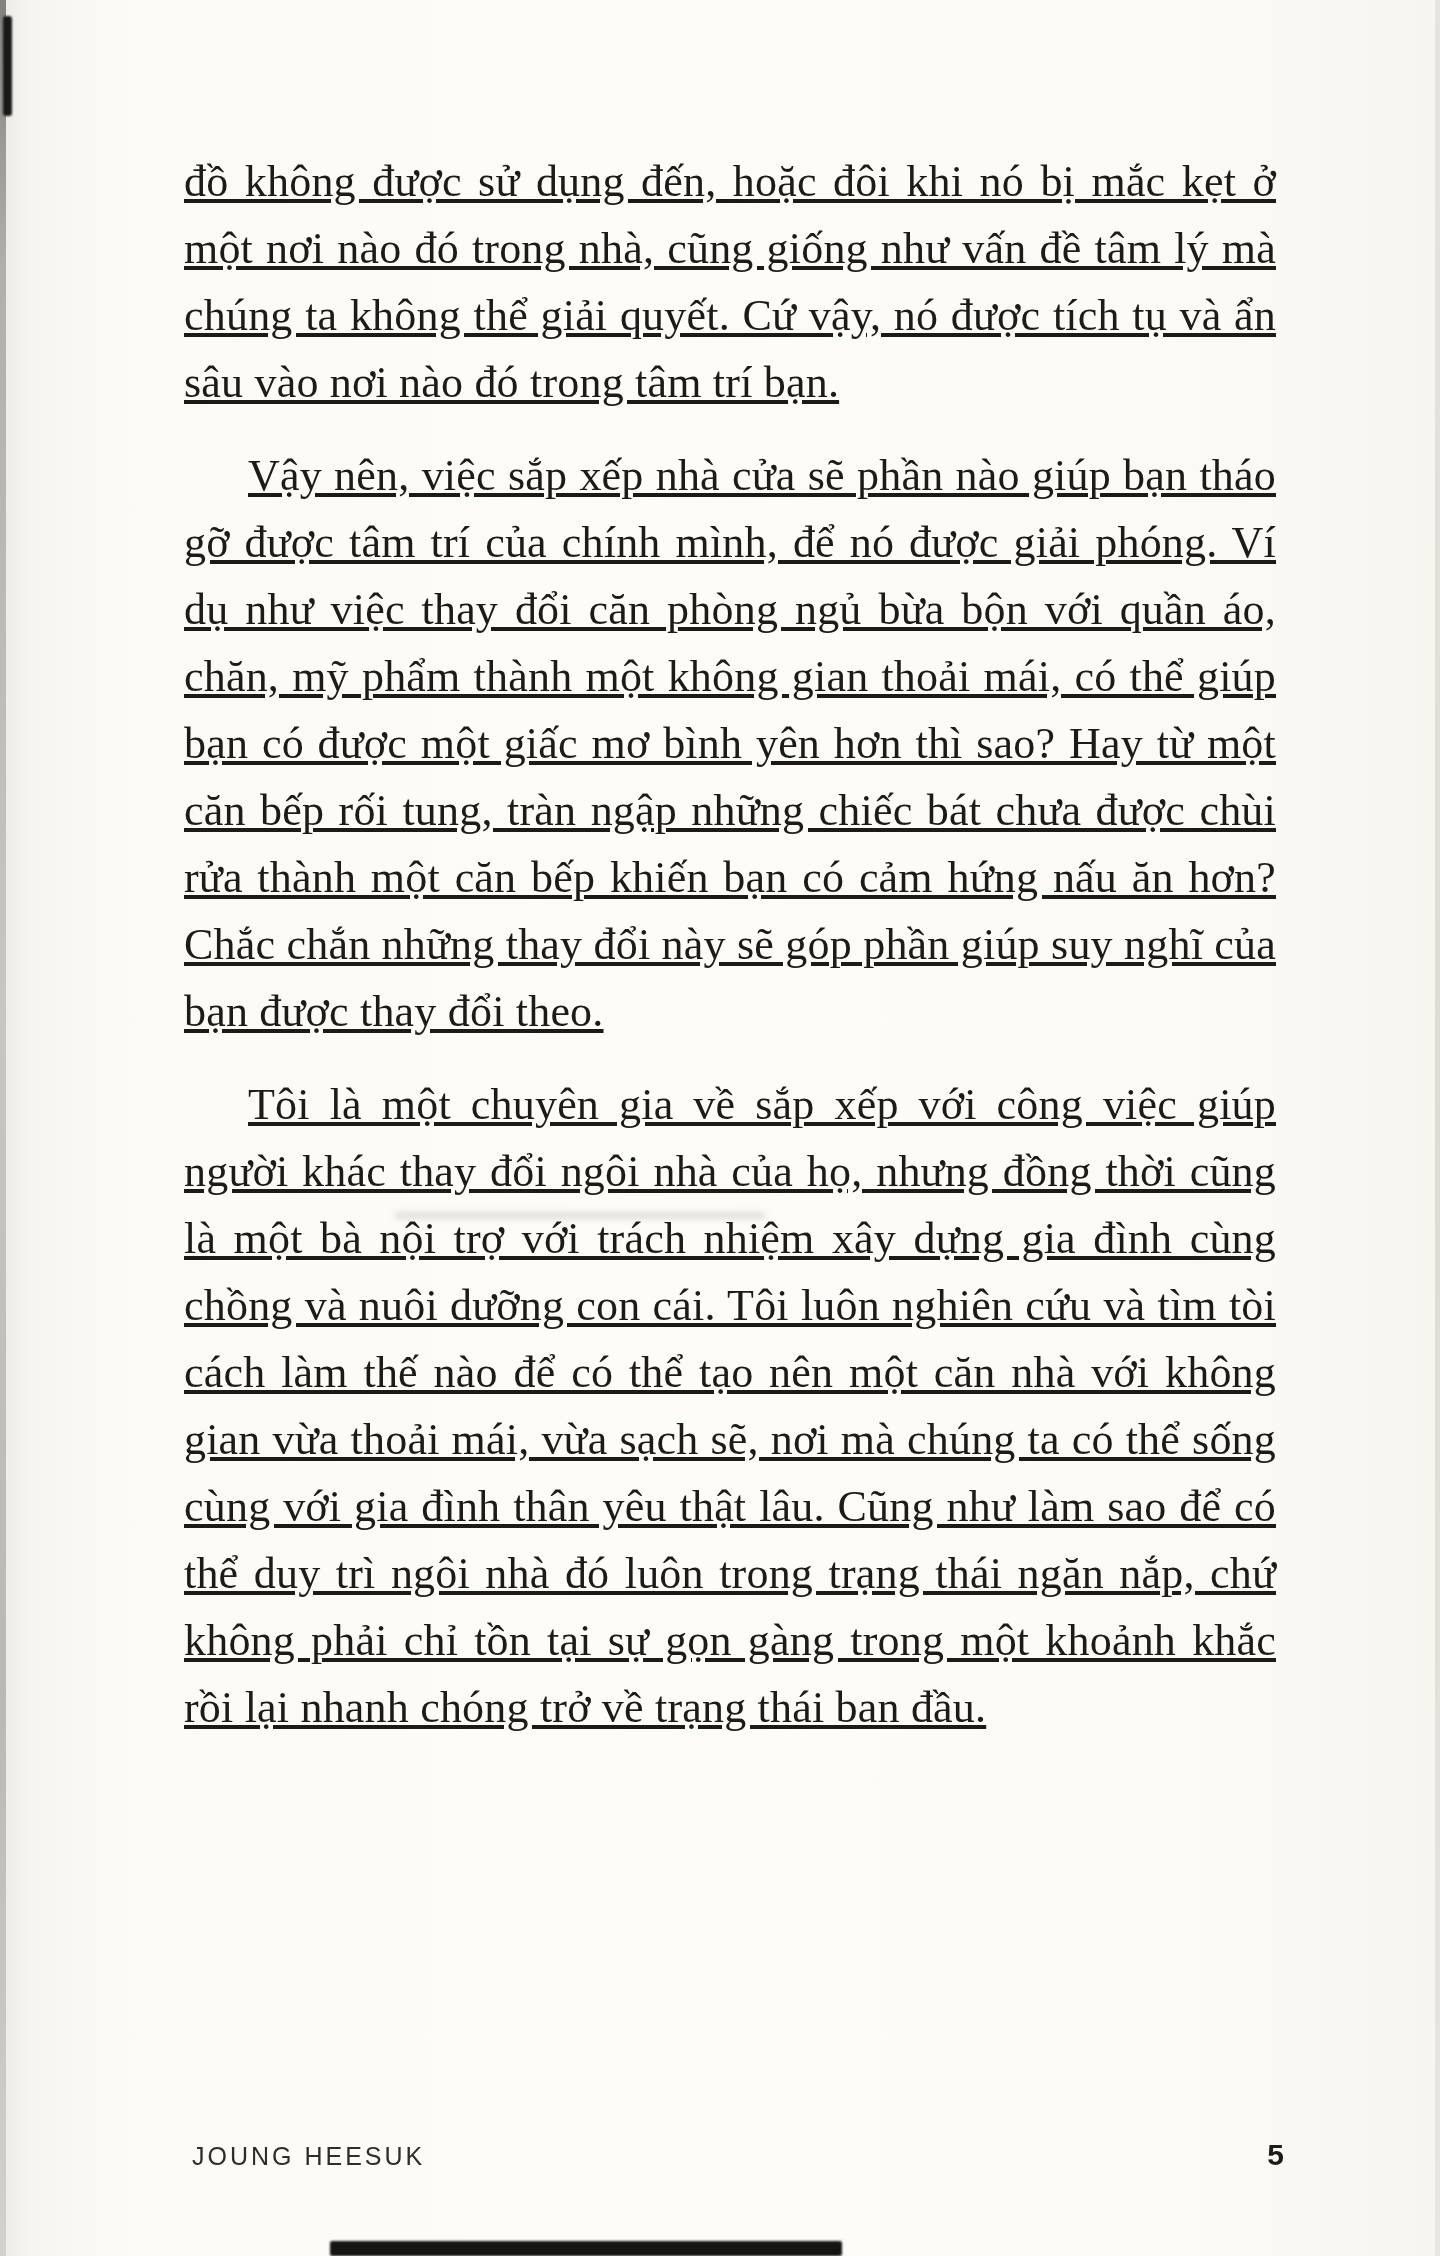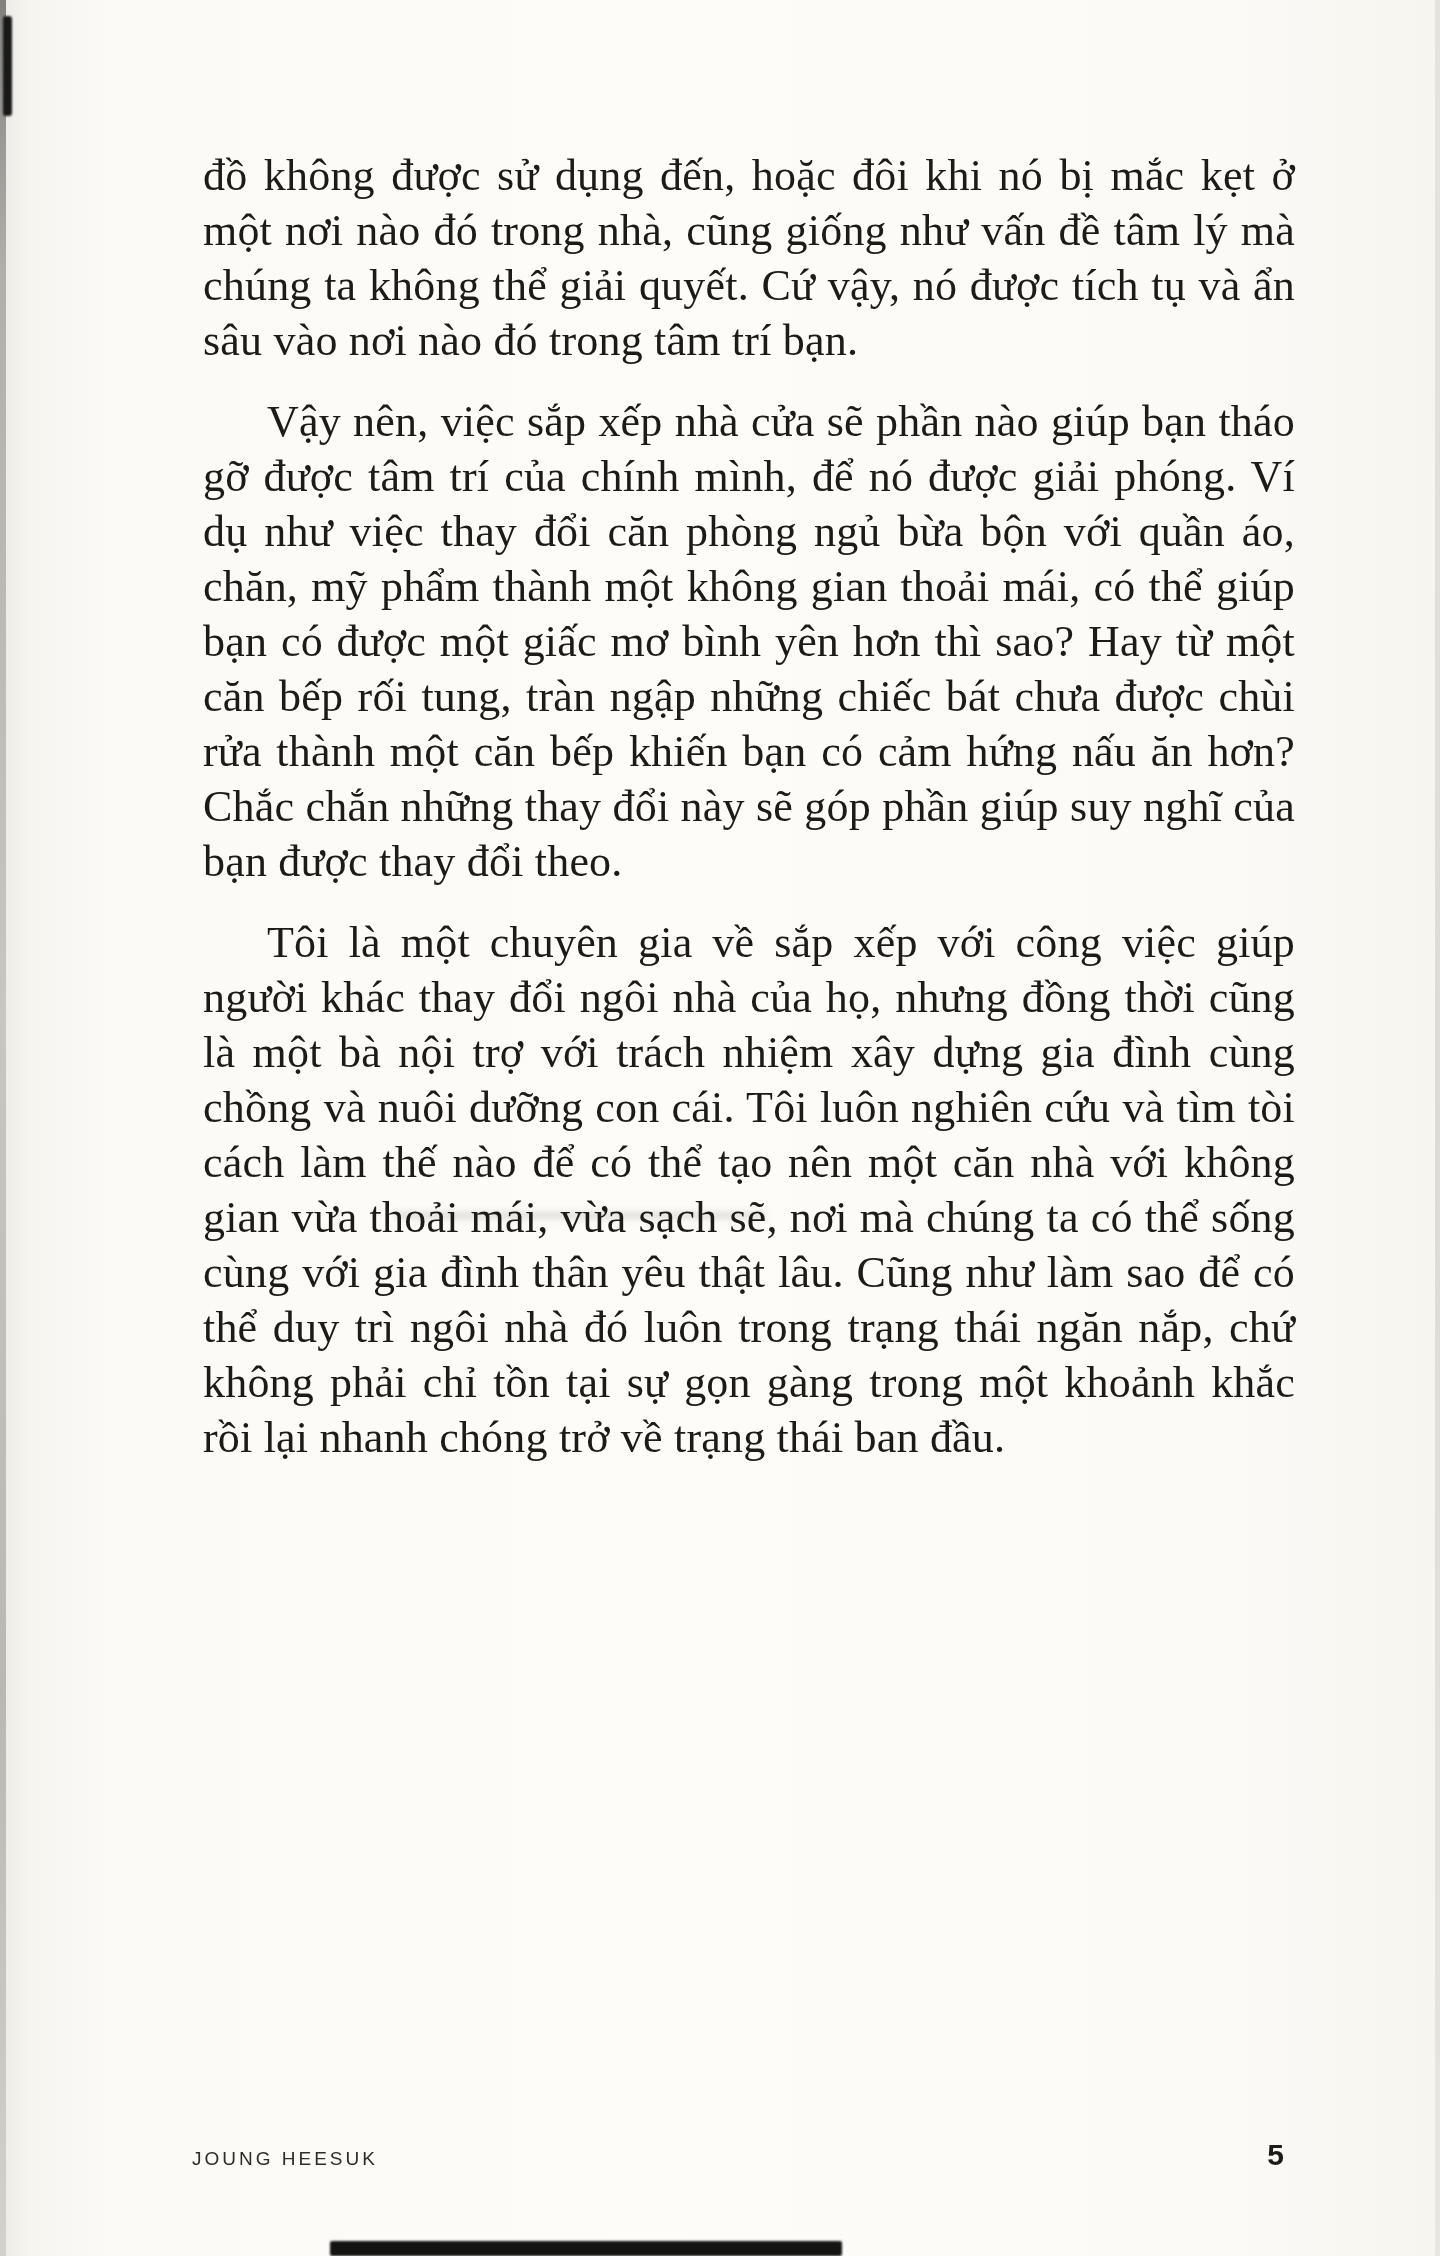--- a/index.html
+++ b/index.html
@@ -59,48 +59,49 @@
     left: 395px; top: 1212px;
     width: 370px; height: 7px;
     background: #d6d3cc;
     filter: blur(3px);
     opacity: .7;
   }
 
   
   .text-block {
     position: absolute;
-    left: 203px;
+    left: 184px;
     top: 148px;
     width: 1092px;
     font-size: 44px;
-    line-height: 55px;
+    line-height: 67px;
     text-align: justify;
     letter-spacing: .2px;
+    text-decoration: underline;
   }
   .text-block p {
     margin: 0 0 26px 0;
   }
   .text-block p.indent {
     text-indent: 64px;
   }
 
   
   .footer {
     position: absolute;
     left: 192px;
     width: 1092px;
     top: 2138px;
     display: flex;
     justify-content: space-between;
     align-items: baseline;
   }
   .footer-author {
     font-family: "Liberation Sans", "DejaVu Sans", sans-serif;
-    font-size: 19px;
+    font-size: 25px;
     letter-spacing: 3px;
     color: #2e2d2a;
   }
   .footer-pagenum {
     font-family: "Liberation Sans", "DejaVu Sans", sans-serif;
     font-size: 30px;
     font-weight: bold;
     color: #1c1b18;
   }
 </style>

